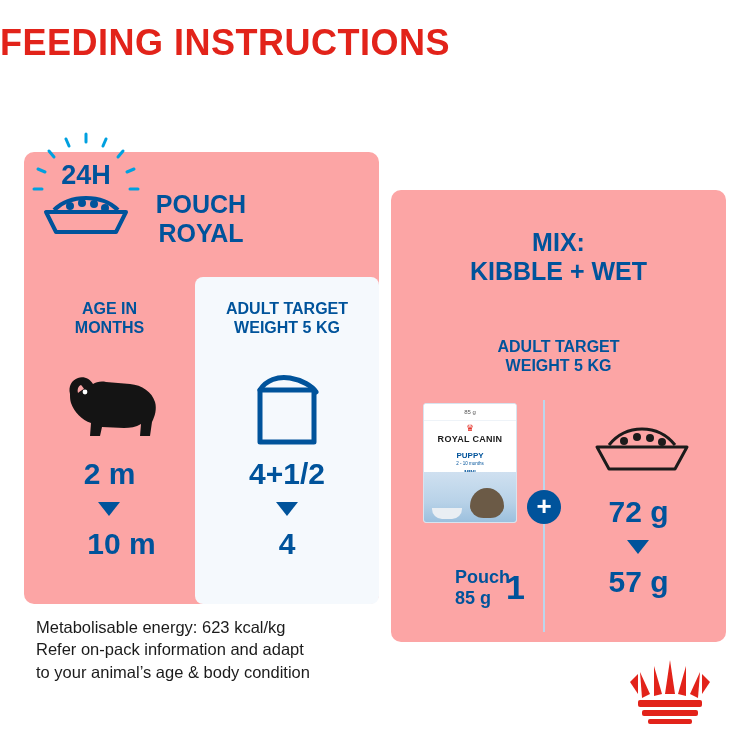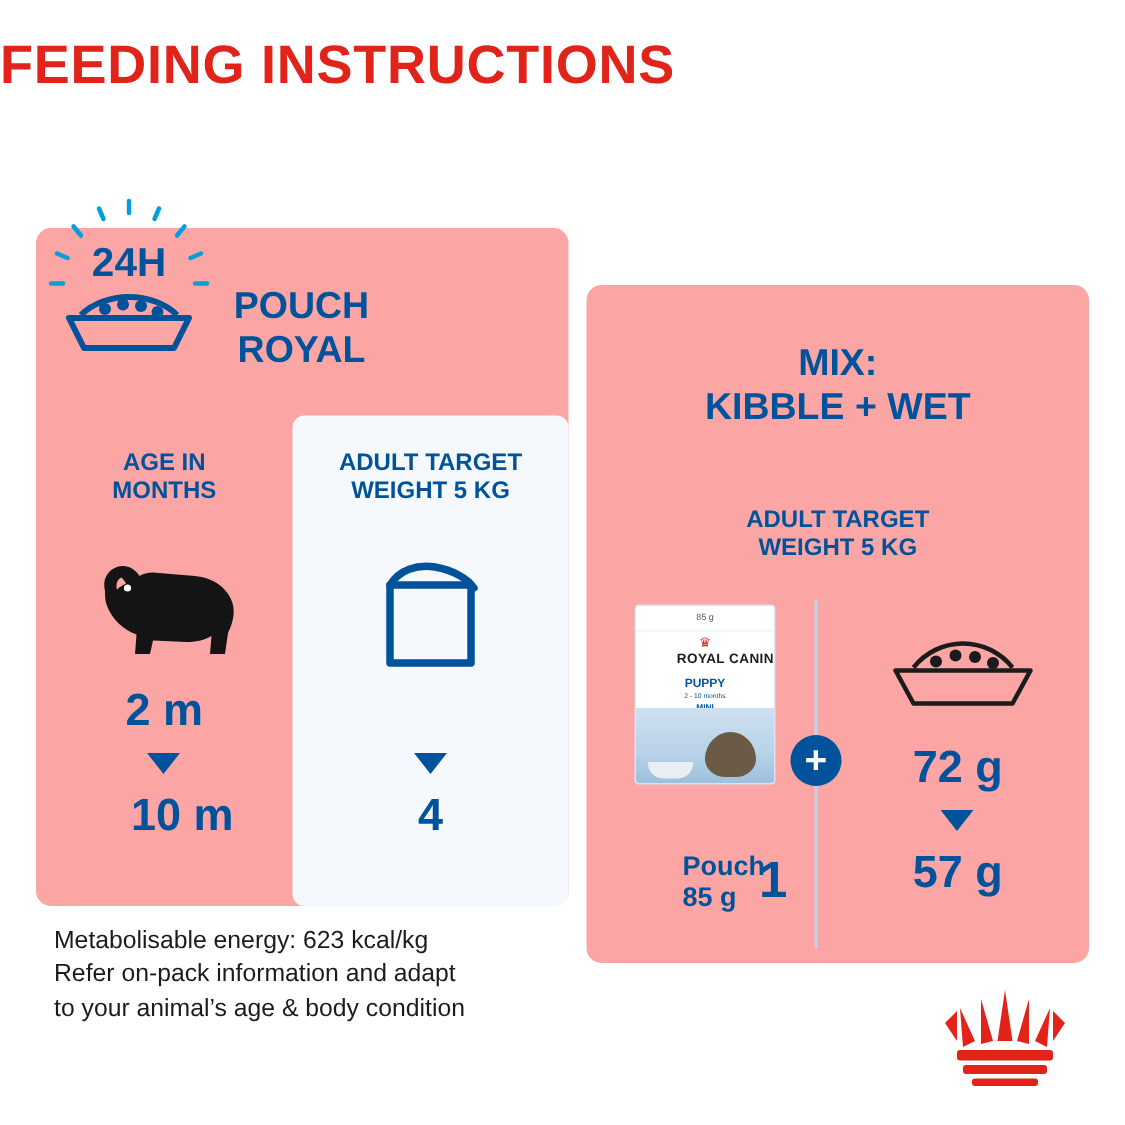--- a/index.html
+++ b/index.html
@@ -139,21 +139,21 @@
     border-bottom: 1px solid #eef3f8;
     font-size: 6px;
     color: #555;
     text-align: center;
     line-height: 16px;
   }
   .pack .pack-brand {
     position: absolute;
     top: 30px;
     left: 0; right: 0;
-    text-align: right;
+    text-align: center;
     font-size: 9px;
     font-weight: bold;
     color: #1b1b1b;
     letter-spacing: 0.3px;
   }
   .pack .pack-crown {
     position: absolute;
     top: 19px;
     left: 0; right: 0;
     text-align: center;
@@ -255,20 +255,21 @@
     <div class="sub-heading" style="left:171px; top:147px; width:184px;">
       <span>ADULT TARGET</span><br>
       <span>WEIGHT 5 KG</span>
     </div>
 
     <svg style="position:absolute; left:228px; top:222px;" width="70" height="72" viewBox="0 0 70 72">
       <path d="M8,16 L62,16 L62,68 L8,68 Z" fill="none" stroke="#00539b" stroke-width="5" stroke-linejoin="round"></path>
       <path d="M8,16 C14,6 26,2 38,4 C50,6 60,12 64,18" fill="none" stroke="#00539b" stroke-width="5" stroke-linecap="round"></path>
     </svg>
 
+    <div class="val" style="left:171px; top:305px; width:184px; font-size:30px;">4+1/2</div>
     <div class="arrow-down" style="left:252px; top:350px;"></div>
     <div class="val" style="left:171px; top:375px; width:184px; font-size:30px;">4</div>
   </div>
 
   <div id="clock-badge">
     <svg width="125" height="110" viewBox="0 0 125 110">
       <g stroke="#00a0df" stroke-width="3" stroke-linecap="round">
         <line x1="62" y1="2" x2="62" y2="10"></line>
         <line x1="42" y1="7" x2="45" y2="14"></line>
         <line x1="25" y1="19" x2="30" y2="25"></line>

